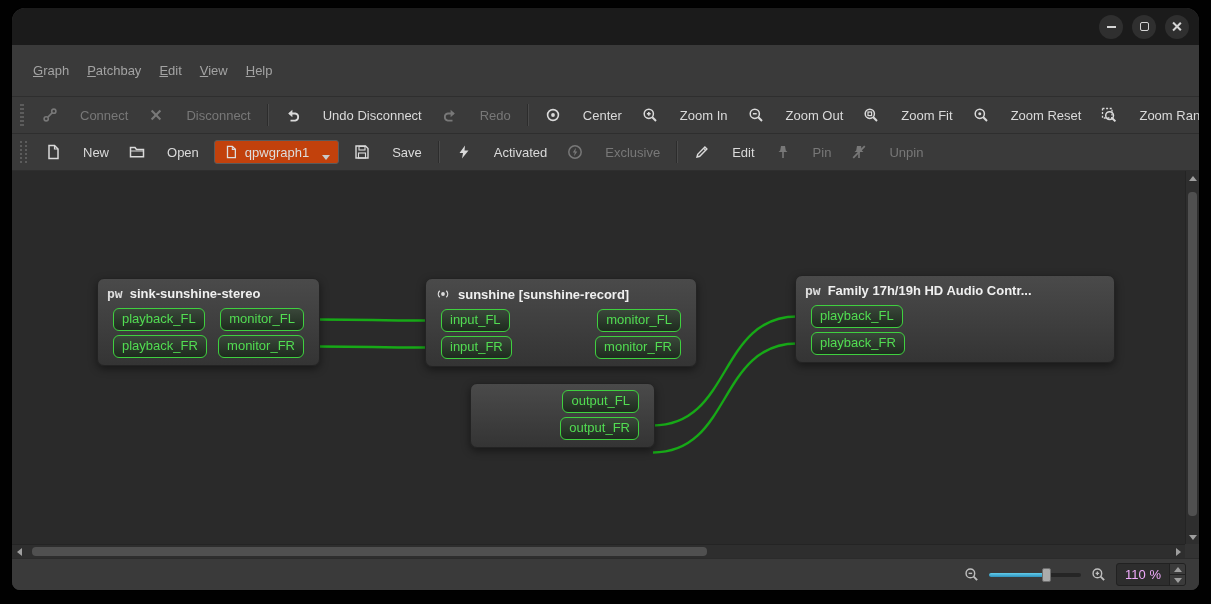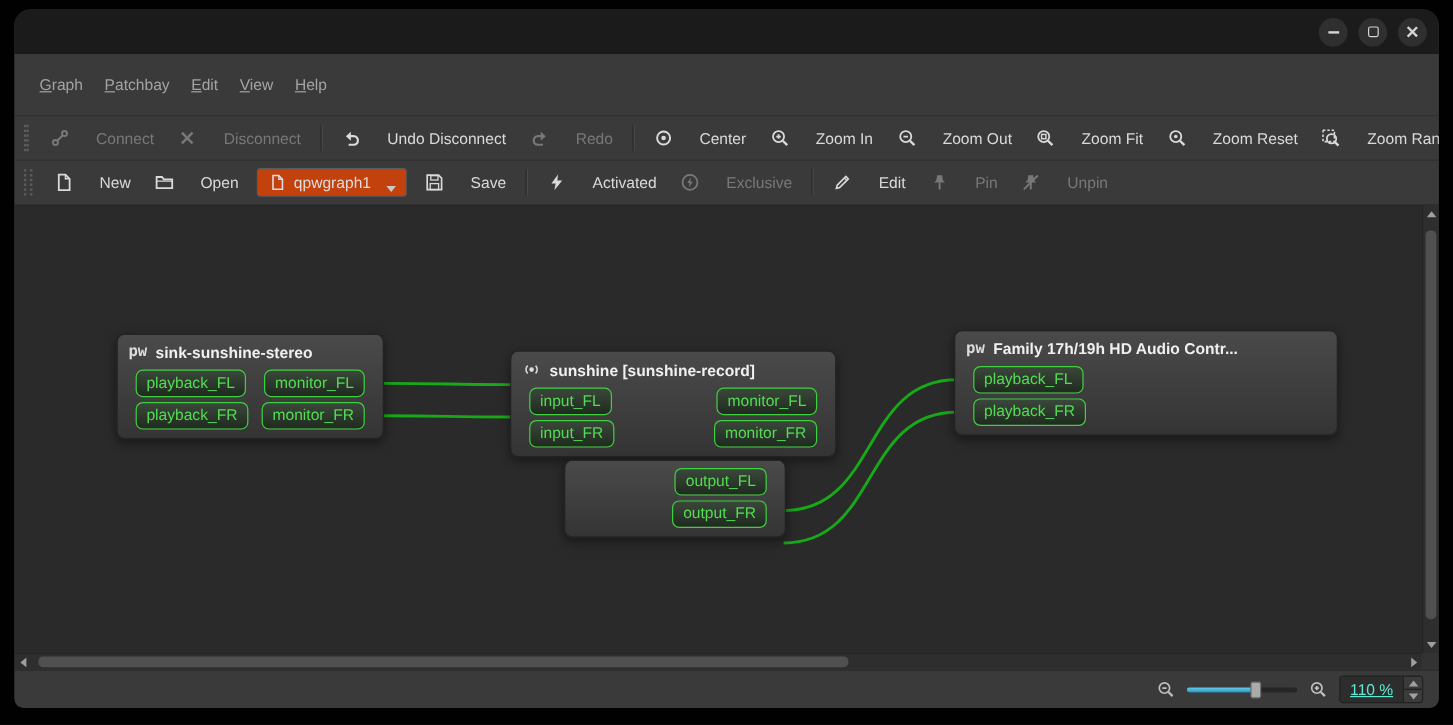--- a/index.html
+++ b/index.html
@@ -85,21 +85,21 @@
   
   .statusbar { flex:0 0 32px; background:#3a3a3a; border-top:1px solid #2b2b2b;
     display:flex; align-items:center; justify-content:flex-end; padding:0 13px; gap:10px; }
   .slider { position:relative; width:92px; height:18px; }
   .slider-track { position:absolute; top:7px; left:0; right:0; height:4px; background:#252525; border-radius:2px; }
   .slider-fill { height:100%; width:62%; background:linear-gradient(#63cdeb,#2e92bd); border-radius:2px; }
   .slider-handle { position:absolute; left:57%; top:2px; width:9px; height:14px;
     background:#ababab; border:1px solid #6d6d6d; border-radius:2px; }
   .spinbox { display:flex; align-items:stretch; background:#2d2d2d; border:1px solid #212121;
     border-radius:3px; height:23px; overflow:hidden; }
-  .spin-value { display:flex; align-items:center; padding:0 8px; color:#5eead4; font-size:13px;text-decoration:underline; }
+  .spin-value { display:flex; align-items:center; padding:0 8px; color:#f0abfc; font-size:13px; }
   .spin-btns { width:16px; display:flex; flex-direction:column; border-left:1px solid #212121; }
   .spin-btn { flex:1; display:flex; align-items:center; justify-content:center; background:#3b3b3b; }
   .spin-btn + .spin-btn { border-top:1px solid #212121; }
   .status-icon { display:flex; color:#bfbfbf; }
   svg.ic { stroke:currentColor; fill:none; }
 </style>
 </head>
 <body>
 
 <div class="window">
@@ -358,21 +358,21 @@
         <div class="port-row">
           <span class="port">playback_FL</span>
           <span class="port">monitor_FL</span>
         </div>
         <div class="port-row">
           <span class="port">playback_FR</span>
           <span class="port">monitor_FR</span>
         </div>
       </div>
 
-      <div class="node" style="left:413px; top:121px; width:272px;">
+      <div class="node" style="left:413px; top:107px; width:272px;">
         <div class="node-title">
           <span class="node-icon">
             <svg width="16" height="16" viewBox="0 0 16 16">
                 <circle cx="8" cy="8" r="1.9" fill="currentColor"></circle>
                 <path d="M4.7 4.7 a4.7 4.7 0 0 0 0 6.6 M11.3 4.7 a4.7 4.7 0 0 1 0 6.6" fill="none" stroke="currentColor" stroke-width="1.3"></path>
               </svg>
           </span>
           <span>sunshine [sunshine-record]</span>
         </div>
         <div class="port-row">

